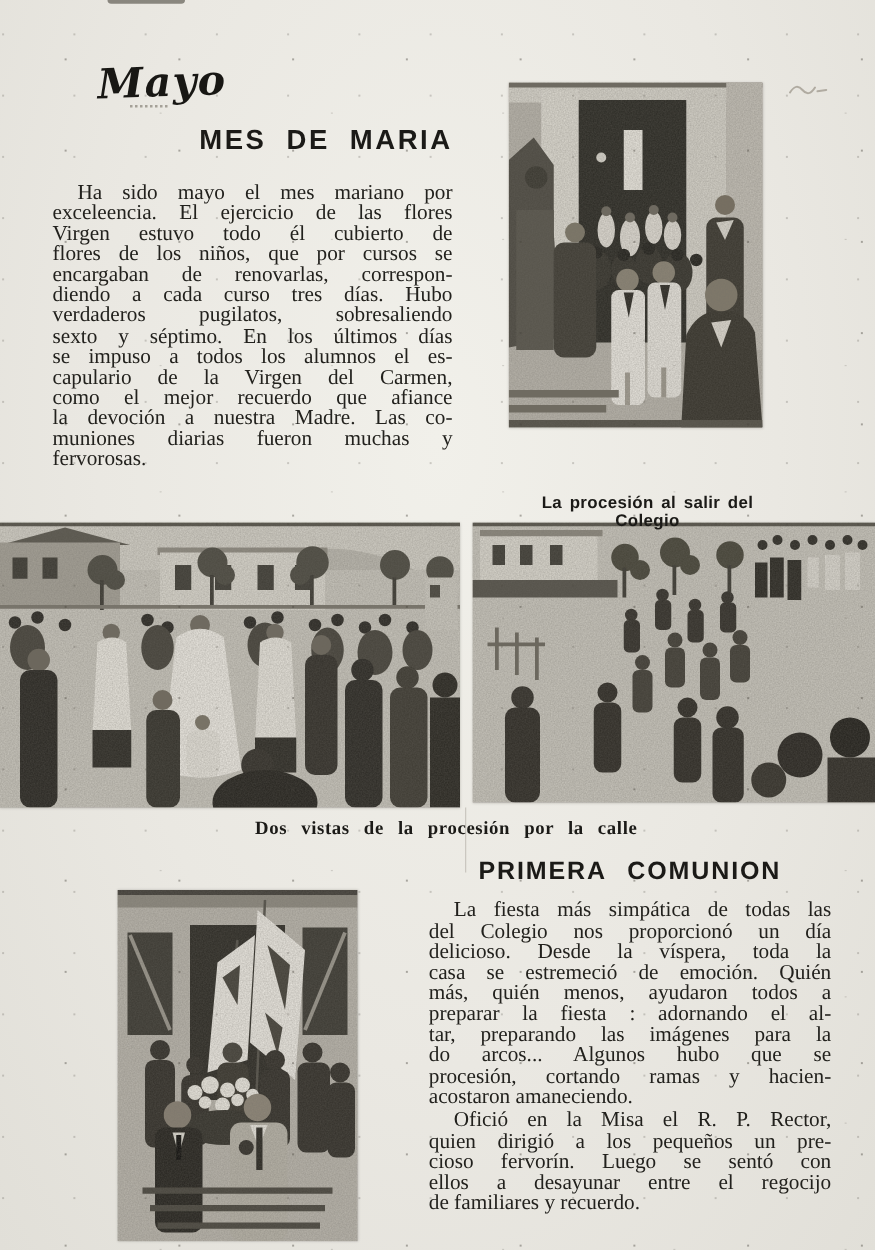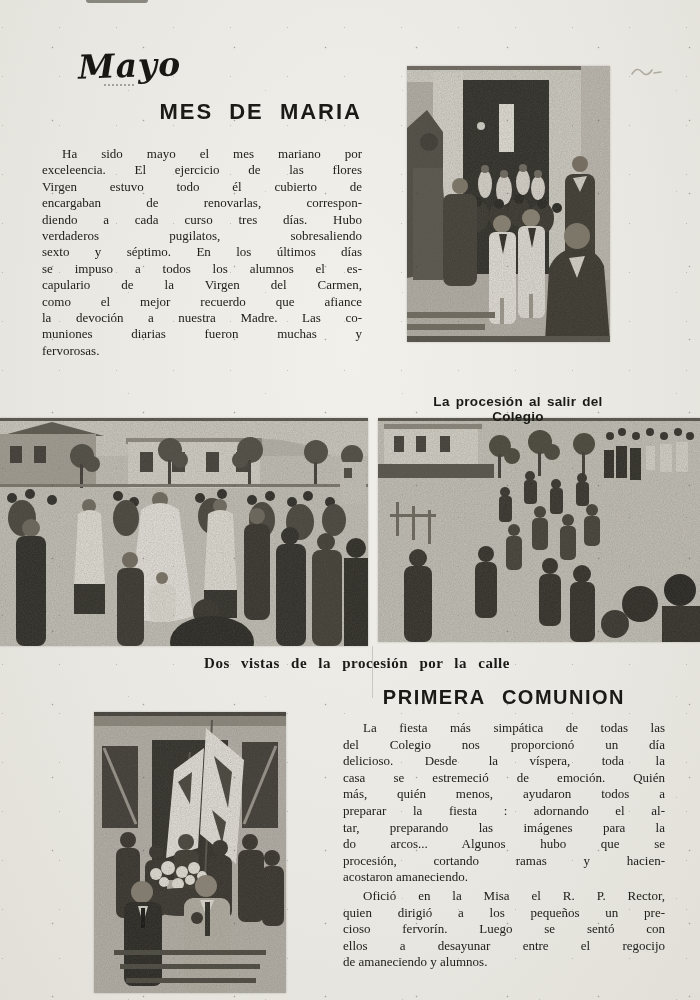--- a/index.html
+++ b/index.html
@@ -28,21 +28,21 @@
     font-family:"DejaVu Serif", serif;font-style:italic;font-weight:700;
     font-size:33px;letter-spacing:1px;color:#181714;transform:rotate(-2deg);
   }
   .h-sans{
     position:absolute;z-index:5;font-family:"Liberation Sans", sans-serif;font-weight:700;
     color:#1b1a17;text-align:right;white-space:nowrap;
   }
   .h-mes{left:42px;width:320px;top:99px;font-size:22px;letter-spacing:2px;word-spacing:8px;}
   .h-primera{left:343px;width:282px;top:686px;font-size:20px;letter-spacing:1.5px;word-spacing:10px;}
 
-  .col{position:absolute;z-index:5;font-size:13px;}
+  .col{position:absolute;z-index:5;font-size:17px;}
   .col .line{text-align:justify;text-align-last:justify;}
   .col .line:last-child{text-align-last:left;}
   .col .line:first-child{text-indent:20px;}
   .col-left{left:42px;width:320px;top:146px;line-height:16.4px;}
   .col-right1{left:343px;width:322px;top:720px;line-height:16.6px;}
   .col-right2{left:343px;width:322px;top:888px;line-height:16.6px;}
 
   .caption1{
     position:absolute;left:398px;top:358px;width:240px;z-index:5;
     font-family:"Liberation Sans", sans-serif;font-weight:700;font-size:13.5px;
@@ -81,20 +81,21 @@
   <div class="crease"></div>
 
   <div class="month-script">Mayo</div>
 
   <div class="h-sans h-mes">MES DE MARIA</div>
 
   <div class="col col-left">
       <div class="line">Ha sido mayo el mes mariano por</div>
       <div class="line">exceleencia. El ejercicio de las flores</div>
       <div class="line">Virgen estuvo todo él cubierto de</div>
+      <div class="line">flores de los niños, que por cursos se</div>
       <div class="line">encargaban de renovarlas, correspon-</div>
       <div class="line">diendo a cada curso tres días. Hubo</div>
       <div class="line">verdaderos pugilatos, sobresaliendo</div>
       <div class="line">sexto y séptimo. En los últimos días</div>
       <div class="line">se impuso a todos los alumnos el es-</div>
       <div class="line">capulario de la Virgen del Carmen,</div>
       <div class="line">como el mejor recuerdo que afiance</div>
       <div class="line">la devoción a nuestra Madre. Las co-</div>
       <div class="line">muniones diarias fueron muchas y</div>
       <div class="line">fervorosas.</div>
@@ -358,21 +359,21 @@
       <div class="line">tar, preparando las imágenes para la</div>
       <div class="line">do arcos... Algunos hubo que se</div>
       <div class="line">procesión, cortando ramas y hacien-</div>
       <div class="line">acostaron amaneciendo.</div>
     </div>
   <div class="col col-right2">
       <div class="line">Ofició en la Misa el R. P. Rector,</div>
       <div class="line">quien dirigió a los pequeños un pre-</div>
       <div class="line">cioso fervorín. Luego se sentó con</div>
       <div class="line">ellos a desayunar entre el regocijo</div>
-      <div class="line">de amaneciendo y alumnos.</div>
+      <div class="line">de familiares y recuerdo.</div>
     </div>
 
   <div class="photo ph4">
     <svg viewBox="0 0 192 281" width="192" height="281">
       <rect width="192" height="281" fill="#b7b3aa"></rect>
       <rect x="0" y="0" width="192" height="4" fill="#43403a"></rect>
       <rect x="0" y="4" width="192" height="10" fill="#8d897f"></rect>
       <rect x="8" y="34" width="36" height="82" fill="#3c3a33"></rect>
       <path d="M10,36 L42,112" stroke="#9a968c" stroke-width="3" fill="none"></path>
       <rect x="148" y="30" width="36" height="86" fill="#3c3a33"></rect>

